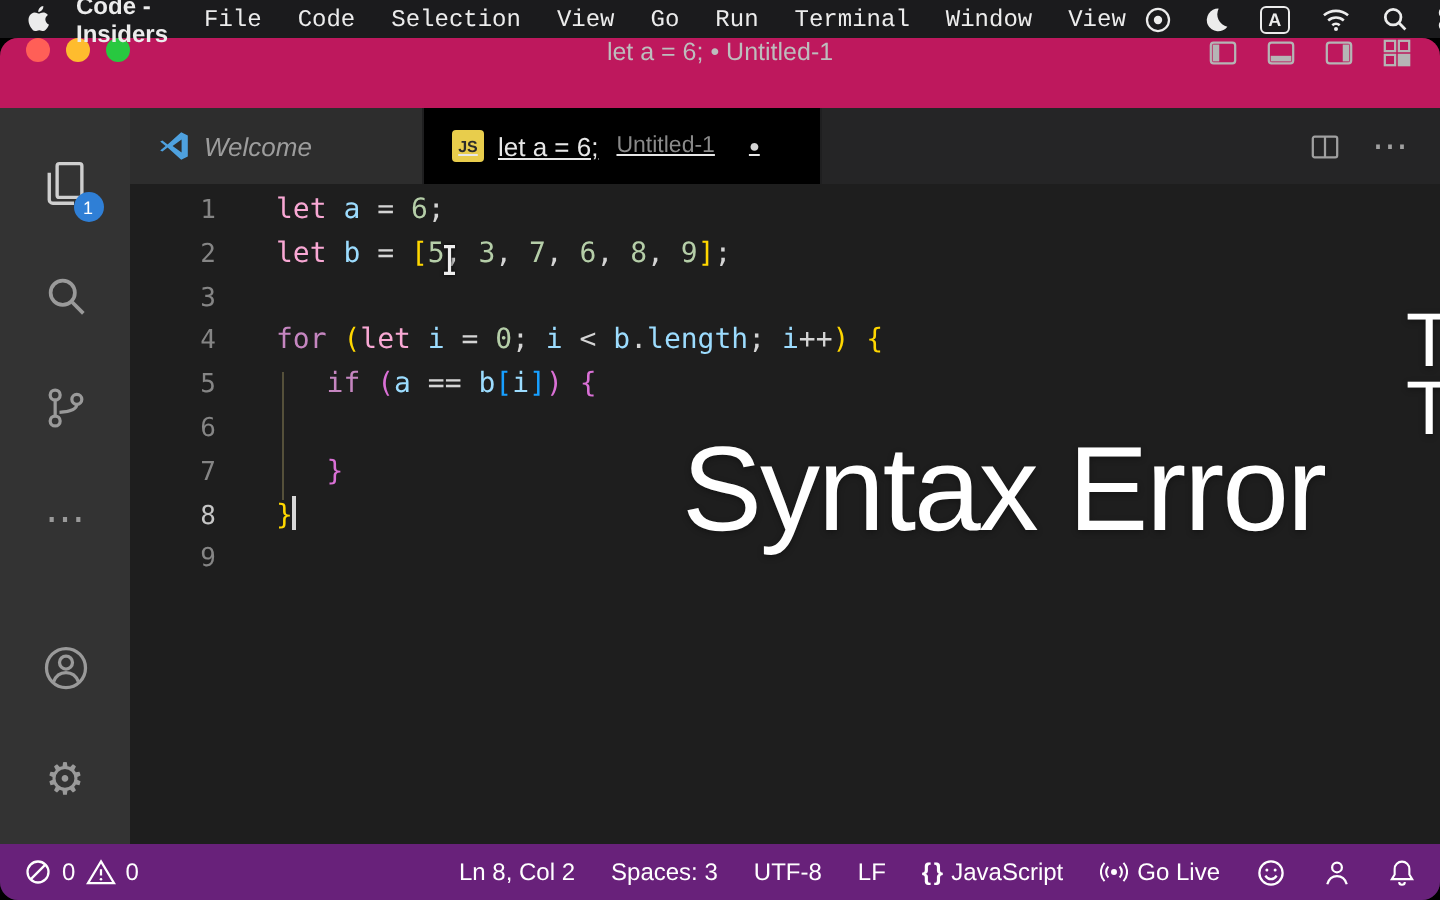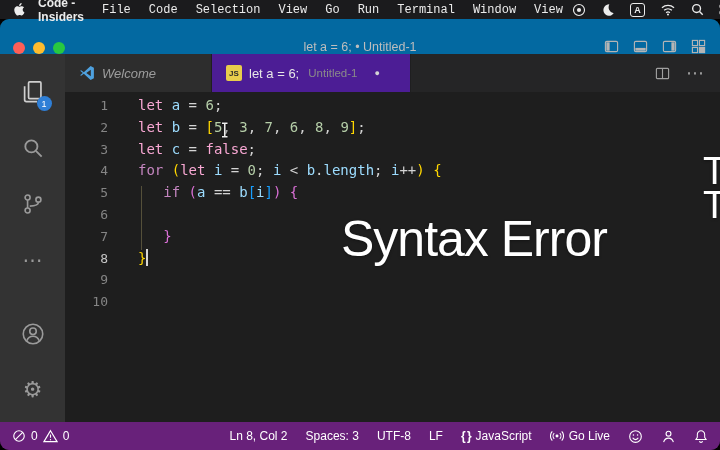--- a/index.html
+++ b/index.html
@@ -12,62 +12,62 @@
   .menu-items{display:flex;}
   .menu-item{padding:0 9px;font-family:Liberation Mono, monospace;}
   .mb-right{margin-left:auto;display:flex;align-items:center;gap:15px;}
   .mb-ico{display:flex;align-items:center;}
   .input-a{border:1.2px solid #ececec;border-radius:3px;width:13px;height:12px;font-size:9px;
     font-weight:bold;display:flex;align-items:center;justify-content:center;}
   .clock{margin-left:2px;white-space:pre;}
   
   .window{position:absolute;top:19px;left:0;width:720px;height:431px;border-radius:9px;
     overflow:hidden;background:#1e1e1e;display:flex;flex-direction:column;}
-  .titlebar{height:35px;background:#0369a1;display:flex;align-items:flex-end;position:relative;flex:0 0 35px;}
+  .titlebar{height:35px;background:#be185d;display:flex;align-items:flex-start;position:relative;flex:0 0 35px;}
   .lights{display:flex;gap:8px;margin-left:13px;}
   .light{width:12px;height:12px;border-radius:50%;}
   .light.r{background:#ff5f57}.light.y{background:#febc2e}.light.g{background:#28c840}
   .tb-title{position:absolute;left:0;right:0;text-align:center;color:#bdbdbd;font-size:12.5px;pointer-events:none;}
   .tb-icons{margin-left:auto;display:flex;gap:14px;margin-right:14px;z-index:2;}
   
   .main{flex:1;display:flex;min-height:0;}
   .activitybar{width:65px;background:#333333;display:flex;flex-direction:column;align-items:center;
     padding-top:14px;flex:0 0 65px;}
   .ab-item{position:relative;width:48px;height:48px;display:flex;align-items:center;justify-content:center;margin-bottom:8px;}
   .ab-more{color:#9a9a9a;font-size:20px;line-height:20px;}
   .ab-spacer{flex:1;}
   .badge{position:absolute;right:5px;bottom:5px;background:#2f7fd6;color:#fff;font-size:9px;
     width:15px;height:15px;border-radius:50%;display:flex;align-items:center;justify-content:center;}
   .gear{color:#9a9a9a;font-size:22px;}
   
   .editor-col{flex:1;display:flex;flex-direction:column;min-width:0;}
   .tabbar{height:38px;background:#252526;display:flex;align-items:stretch;flex:0 0 38px;}
   .tab{display:flex;align-items:center;padding:0 14px;font-size:13px;border-right:1px solid #1f1f20;}
   .tab.welcome{background:#2d2d2d;color:#9d9d9d;font-style:italic;gap:7px;min-width:118px;}
-  .tab.active{background:#4c1d95;color:#e7e7e7;gap:7px;min-width:170px;}
+  .tab.active{background:#000000;color:#e7e7e7;gap:7px;min-width:170px;text-decoration:underline;}
   .tab .desc{color:#8a8a8a;font-size:11.5px;font-style:normal;margin-left:2px;}
   .dirty{color:#d4d4d4;font-size:9px;margin-left:10px;}
   .js-badge{background:#e8cd4c;color:#2b2b2b;font-weight:bold;font-size:8px;width:16px;height:16px;
     border-radius:2px;display:flex;align-items:center;justify-content:center;font-style:normal;}
   .tab-actions{margin-left:auto;display:flex;align-items:center;gap:16px;margin-right:16px;color:#a0a0a0;}
   .ta-more{font-size:18px;}
   
   .editor{flex:1;background:#1e1e1e;position:relative;overflow:hidden;
     font-family:"DejaVu Sans Mono","Liberation Mono",monospace;font-size:14px;}
   .lines{padding-top:3px;}
   .cl{display:flex;height:21.8px;line-height:21.8px;white-space:pre;}
   .ln{width:43px;text-align:right;color:#858585;font-size:13px;flex:0 0 43px;}
   .ln.cur{color:#c6c6c6;}
   .code{padding-left:30px;}
   .t-kw{color:#f9a8d4}.t-kp{color:#C586C0}.t-v{color:#9CDCFE}.t-n{color:#B5CEA8}
   .t-o{color:#D4D4D4}.t-f{color:#DCDCAA}.t-b1{color:#FFD700}.t-b2{color:#DA70D6}.t-b3{color:#179FFF}
   .caret{display:inline-block;width:2px;height:17px;background:#d7d7d7;vertical-align:middle;margin-top:-3px;}
   .indent-guide{position:absolute;left:76px;top:94px;width:1px;height:64px;background:#55503a;}
   .overlay-text{position:absolute;left:276px;top:118px;font-family:"Liberation Sans",sans-serif;
-    font-size:50px;color:#fff;letter-spacing:-1px;white-space:nowrap;text-shadow:0 1px 3px rgba(0,0,0,.35);}
+    font-size:60px;color:#fff;letter-spacing:-1px;white-space:nowrap;text-shadow:0 1px 3px rgba(0,0,0,.35);}
   .edge-frag{position:absolute;left:638px;font-family:"Liberation Sans",sans-serif;font-size:38px;
     color:#fff;text-shadow:0 1px 3px rgba(0,0,0,.35);}
   .edge-frag.a{top:58px;} .edge-frag.b{top:92px;}
   .ibeam{position:absolute;left:155px;top:30px;filter:drop-shadow(0 0 1px #000);}
   
   .statusbar{height:28px;background:#68217A;color:#fff;display:flex;align-items:center;
     font-size:12px;flex:0 0 28px;padding:0 12px;}
   .sb-left{display:flex;align-items:center;gap:5px;}
   .sb-right{margin-left:auto;display:flex;align-items:flex-start;gap:18px;}
   .sb-item{display:flex;align-items:center;gap:5px;white-space:nowrap;}
@@ -238,28 +238,27 @@
               </svg>
           </span>
           <span class="ta-more">⋯</span>
         </div>
       </div>
 
       <div class="editor">
         <div class="lines">
             <div class="cl"><div class="ln">1</div><div class="code"><span class="t-kw">let </span><span class="t-v">a</span><span class="t-o"> = </span><span class="t-n">6</span><span class="t-o">;</span></div></div>
             <div class="cl"><div class="ln">2</div><div class="code"><span class="t-kw">let </span><span class="t-v">b</span><span class="t-o"> = </span><span class="t-b1">[</span><span class="t-n">5</span><span class="t-o">, </span><span class="t-n">3</span><span class="t-o">, </span><span class="t-n">7</span><span class="t-o">, </span><span class="t-n">6</span><span class="t-o">, </span><span class="t-n">8</span><span class="t-o">, </span><span class="t-n">9</span><span class="t-b1">]</span><span class="t-o">;</span></div></div>
-            <div class="cl"><div class="ln">3</div><div class="code"><span class="t-kw">let </span><span class="t-v">c</span><span class="t-o"> = </span><span class="t-kw">false</span><span class="t-o">;</span></div></div>
+            <div class="cl"><div class="ln">3</div></div>
             <div class="cl"><div class="ln">4</div><div class="code"><span class="t-kp">for </span><span class="t-b1">(</span><span class="t-kw">let </span><span class="t-v">i</span><span class="t-o"> = </span><span class="t-n">0</span><span class="t-o">; </span><span class="t-v">i</span><span class="t-o"> &lt; </span><span class="t-v">b</span><span class="t-o">.</span><span class="t-v">length</span><span class="t-o">; </span><span class="t-v">i</span><span class="t-o">++</span><span class="t-b1">)</span><span class="t-o"> </span><span class="t-b1">{</span></div></div>
             <div class="cl"><div class="ln">5</div><div class="code"><span class="t-o">   </span><span class="t-kp">if </span><span class="t-b2">(</span><span class="t-v">a</span><span class="t-o"> == </span><span class="t-v">b</span><span class="t-b3">[</span><span class="t-v">i</span><span class="t-b3">]</span><span class="t-b2">)</span><span class="t-o"> </span><span class="t-b2">{</span></div></div>
             <div class="cl"><div class="ln">6</div></div>
             <div class="cl"><div class="ln">7</div><div class="code"><span class="t-o">   </span><span class="t-b2">}</span></div></div>
             <div class="cl"><div class="ln cur">8</div><div class="code"><span class="t-b1">}</span><span class="caret"></span></div></div>
             <div class="cl"><div class="ln">9</div></div>
-            <div class="cl"><div class="ln">10</div><div class="code"></div></div>
           </div>
         <div class="indent-guide"></div>
         <div class="overlay-text">Syntax Error</div>
         <div class="edge-frag a">T</div>
         <div class="edge-frag b">T</div>
         <span class="ibeam">
           <svg width="10" height="16" viewBox="0 0 10 16" fill="none" stroke="#ededed" stroke-width="1.6">
               <path d="M2 1.3h5.5M4.75 1.3v13.4M2 14.7h5.5"></path>
             </svg>
         </span>

